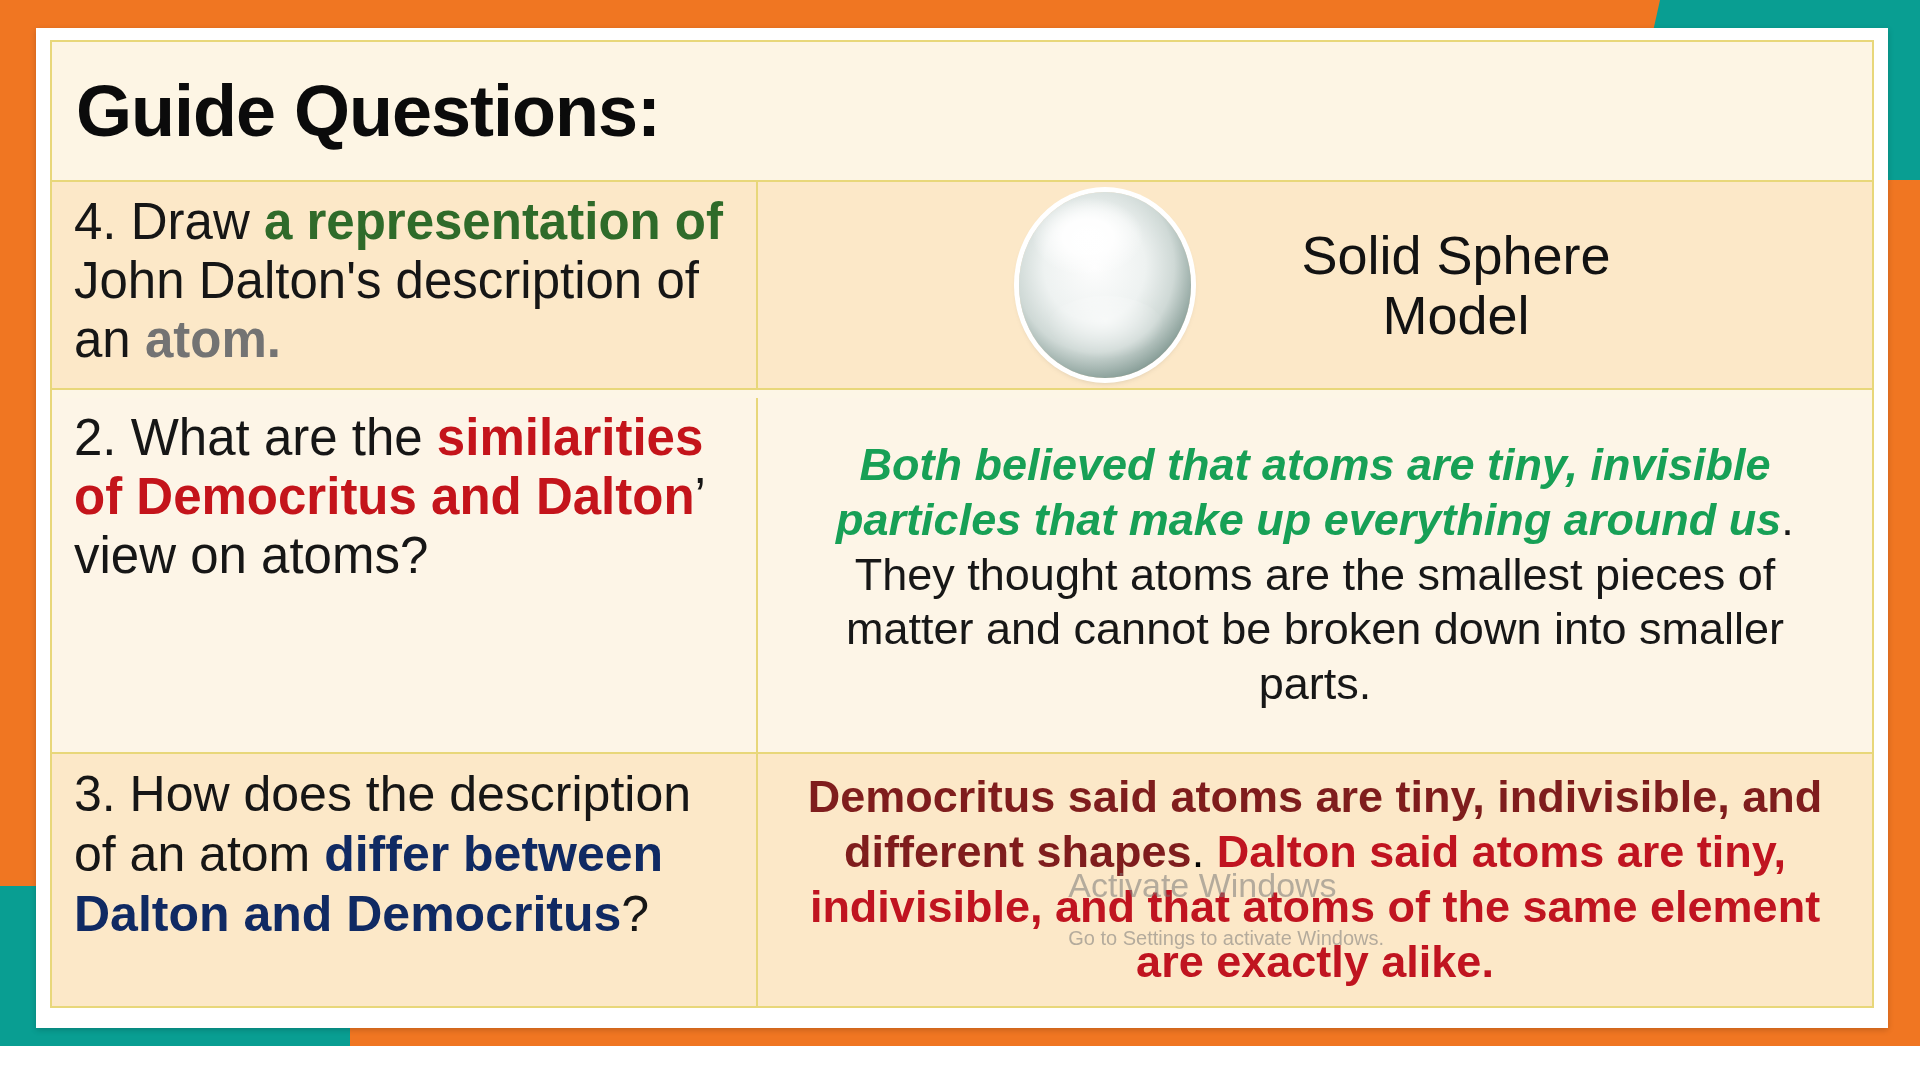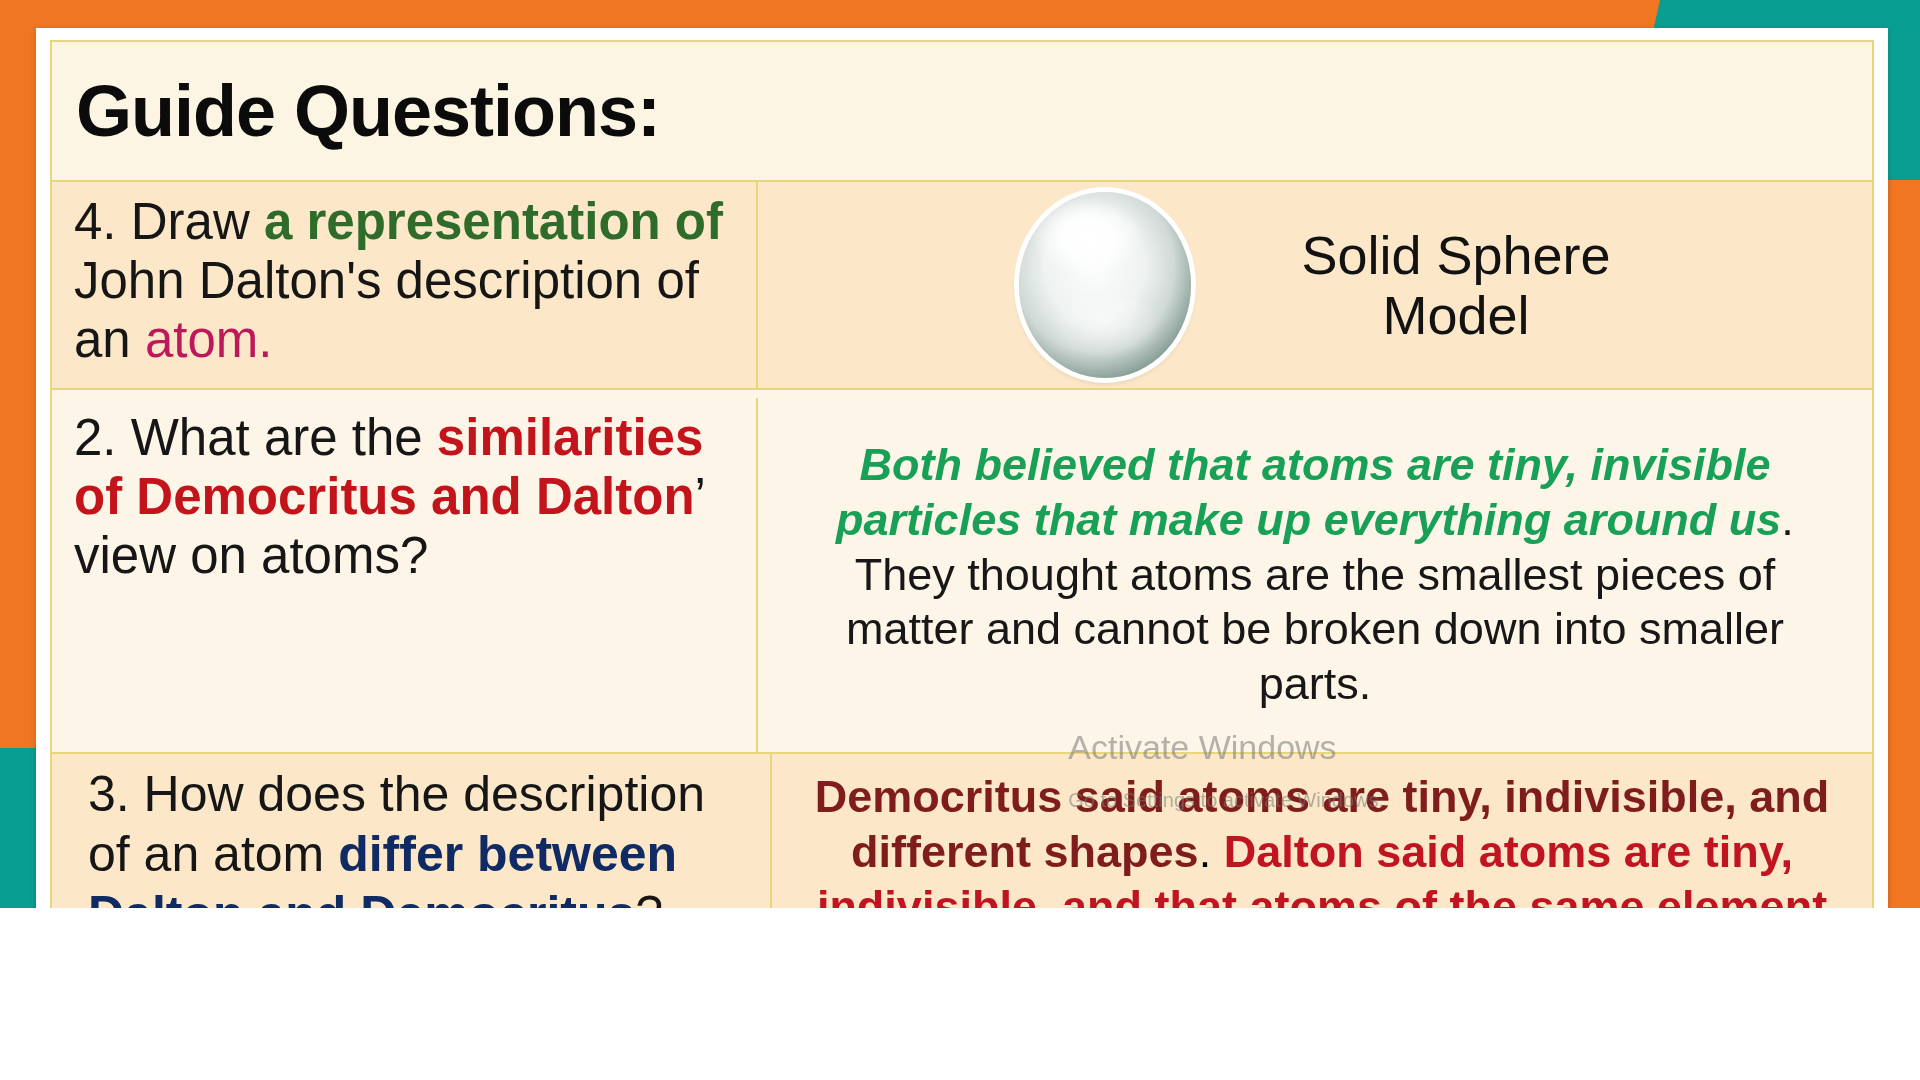--- a/index.html
+++ b/index.html
@@ -8,21 +8,21 @@
     width: 1920px;
     height: 1080px;
     overflow: hidden;
     font-family: "Liberation Sans", sans-serif;
   }
 
   
   #slide {
     position: relative;
     width: 1920px;
-    height: 908px;
+    height: 1046px;
     background: #F07622;
     overflow: hidden;
   }
 
   
   .teal-top {
     position: absolute;
     top: 0;
     right: 0;
     width: 300px;
@@ -81,21 +81,21 @@
     color: #0B0B0B;
     letter-spacing: -1px;
     line-height: 1;
   }
 
   .row {
     display: flex;
     border-bottom: 2px solid #E8D77A;
     box-sizing: border-box;
   }
-  .row:last-child { border-bottom: none; padding-left: 14px; }
+  .row:last-child { border-bottom: none; }
 
   .row-1 { flex: 0 0 182px; background: #FCE8C8; }
   .row-2 { flex: 0 0 356px; background: #FDF5E7; margin-top: 8px; }
   .row-3 { flex: 1 1 auto;  background: #FCE8C8; }
 
   .cell-left {
     flex: 0 0 706px;
     box-sizing: border-box;
     border-right: 2px solid #E8D77A;
     padding: 10px 24px 10px 22px;
@@ -113,21 +113,21 @@
   }
 
   .q-text {
     font-size: 51px;
     line-height: 1.16;
     color: #161616;
   }
   .q-text.smaller { font-size: 50px; line-height: 1.2; }
 
   b.green   { color: #2F6B2A; font-weight: bold; }
-  b.dark    { color: #be185d; font-weight: normal; }
+  b.dark    { color: #737373; font-weight: bold; }
   b.red     { color: #C4141B; font-weight: bold; }
   b.navy    { color: #102A63; font-weight: bold; }
 
   
   .model-wrap {
     display: flex;
     align-items: center;
     justify-content: center;
     gap: 110px;
     width: 100%;

